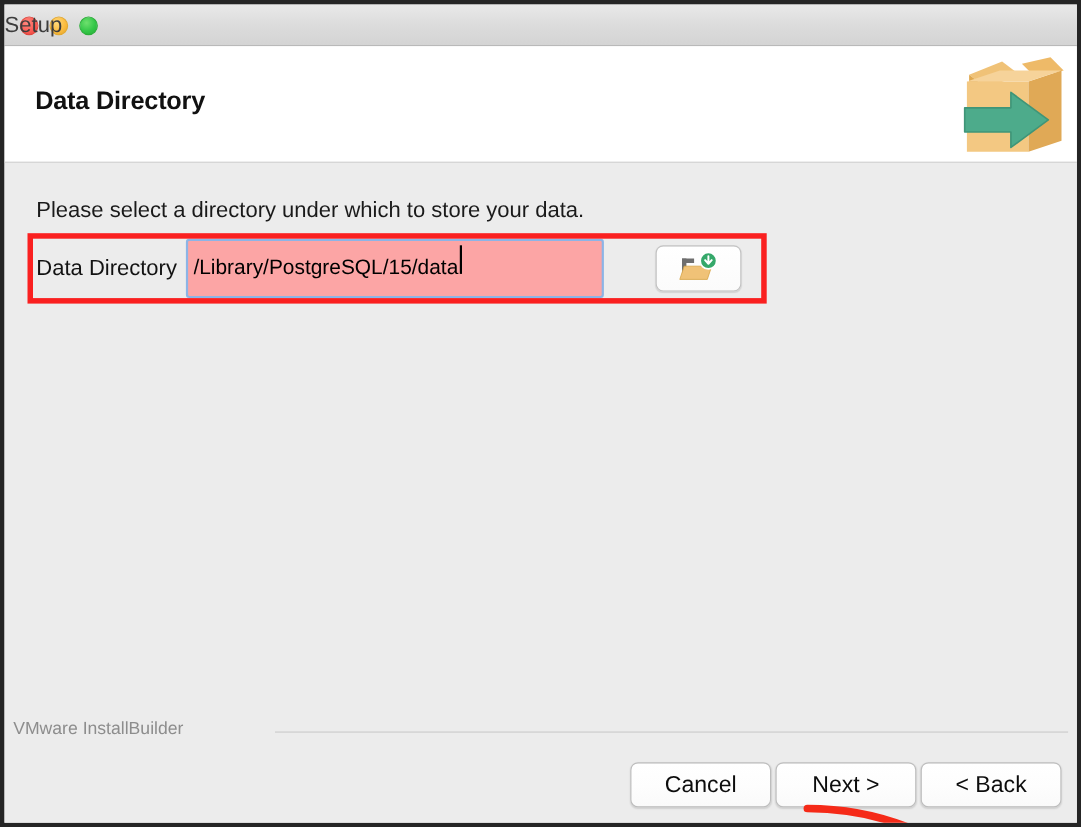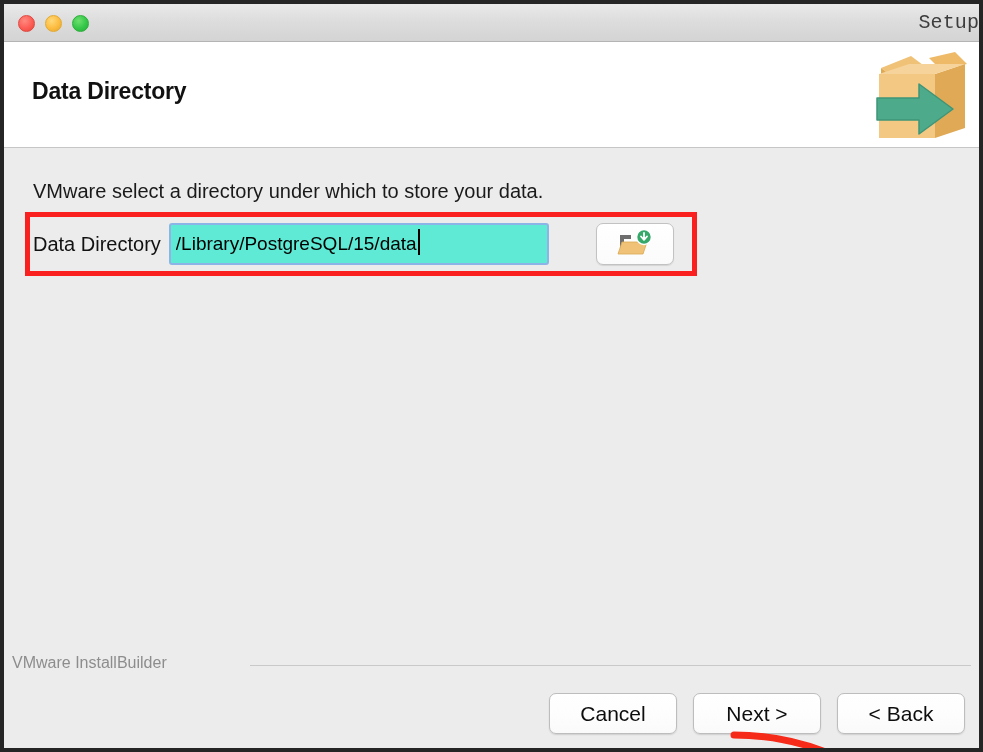--- a/index.html
+++ b/index.html
@@ -43,24 +43,24 @@
   }
   .light.close  { background: radial-gradient(circle at 38% 32%, #ff8a80 0%, #fc5d55 55%, #e8443c 100%); border: 0.5px solid #e0473f; }
   .light.min    { background: radial-gradient(circle at 38% 32%, #ffd97a 0%, #fcbc40 55%, #e0a52c 100%); border: 0.5px solid #e3a930; }
   .light.max    { background: radial-gradient(circle at 38% 32%, #6ee06e 0%, #34c748 55%, #26ac37 100%); border: 0.5px solid #2bae39; }
 
   #window-title {
     position: absolute;
     left: 0; top: 0;
     width: 975px; height: 38px;
     line-height: 38px;
-    text-align: right;
+    text-align: left;
     font-size: 20px;
     color: #3d3d3d;
-    font-family: Liberation Mono, monospace;
+    font-family: Liberation Sans, sans-serif;
     letter-spacing: 0.1px;
   }
 
   
   #header-band {
     position: absolute;
     left: 0; top: 38px;
     width: 975px; height: 106px;
     background: #ffffff;
     border-bottom: 1px solid #c6c6c6;
@@ -106,25 +106,25 @@
     align-items: center;
   }
   #field-label {
     font-size: 20px;
     color: #121212;
     white-space: nowrap;
     margin-right: 8px;
   }
   #data-directory-input {
     width: 380px;
-    height: 42px;
+    height: 54px;
     font-size: 19px;
     font-family: "Liberation Sans", sans-serif;
     color: #000000;
-    background: #5eead4;
+    background: #fca5a5;
     border: 2px solid #8cb4e6;
     border-radius: 3px;
     padding: 0 5px;
     outline: none;
   }
   #caret {
     position: absolute;
     left: 501px; top: 6px;
     width: 2px; height: 26px;
     background: #000;
@@ -164,21 +164,21 @@
     position: absolute;
     left: 246px; top: 517px;
     width: 721px; height: 1px;
     background: #c9c9c9;
   }
 
   #button-bar {
     position: absolute;
     right: 14px; bottom: 14px;
     display: flex;
-    gap: 16px;
+    gap: 4px;
   }
   .dlg-button {
     height: 41px;
     min-width: 128px;
     padding: 0 16px;
     font-size: 21px;
     font-family: "Liberation Sans", sans-serif;
     color: #0d0d0d;
     background: linear-gradient(to bottom, #ffffff 0%, #fdfdfd 55%, #fafafa 100%);
     border: 1px solid #bdbdbd;
@@ -224,21 +224,21 @@
       <polygon points="68,28 98,18 98,82 68,92" fill="#e0a956"></polygon>
 
       <polygon points="12,28 42,18 98,18 68,28" fill="#f6d39a"></polygon>
 
       <polygon points="10,52 52,52 52,38 86,63 52,88 52,74 10,74" fill="#4dab8b" stroke="#3f9578" stroke-width="1.5" stroke-linejoin="round"></polygon>
     </svg>
   </div>
 
   <div id="body-area">
 
-    <div id="instruction-text">VMware select a directory under which to store your data.</div>
+    <div id="instruction-text">Please select a directory under which to store your data.</div>
 
     <div id="field-row">
       <span id="field-label">Data Directory</span>
       <span style="position:relative;display:inline-block;">
         <input id="data-directory-input" type="text" value="/Library/PostgreSQL/15/data" style="">
       <div id="caret" style="left: 248.812px;"></div></span>
       <div id="browse-button">
         <svg width="36" height="30" viewBox="0 0 36 30">
 
           <path d="M3,6 L3,24 L7,24 L7,6 Z" fill="#6e6e6e"></path>

